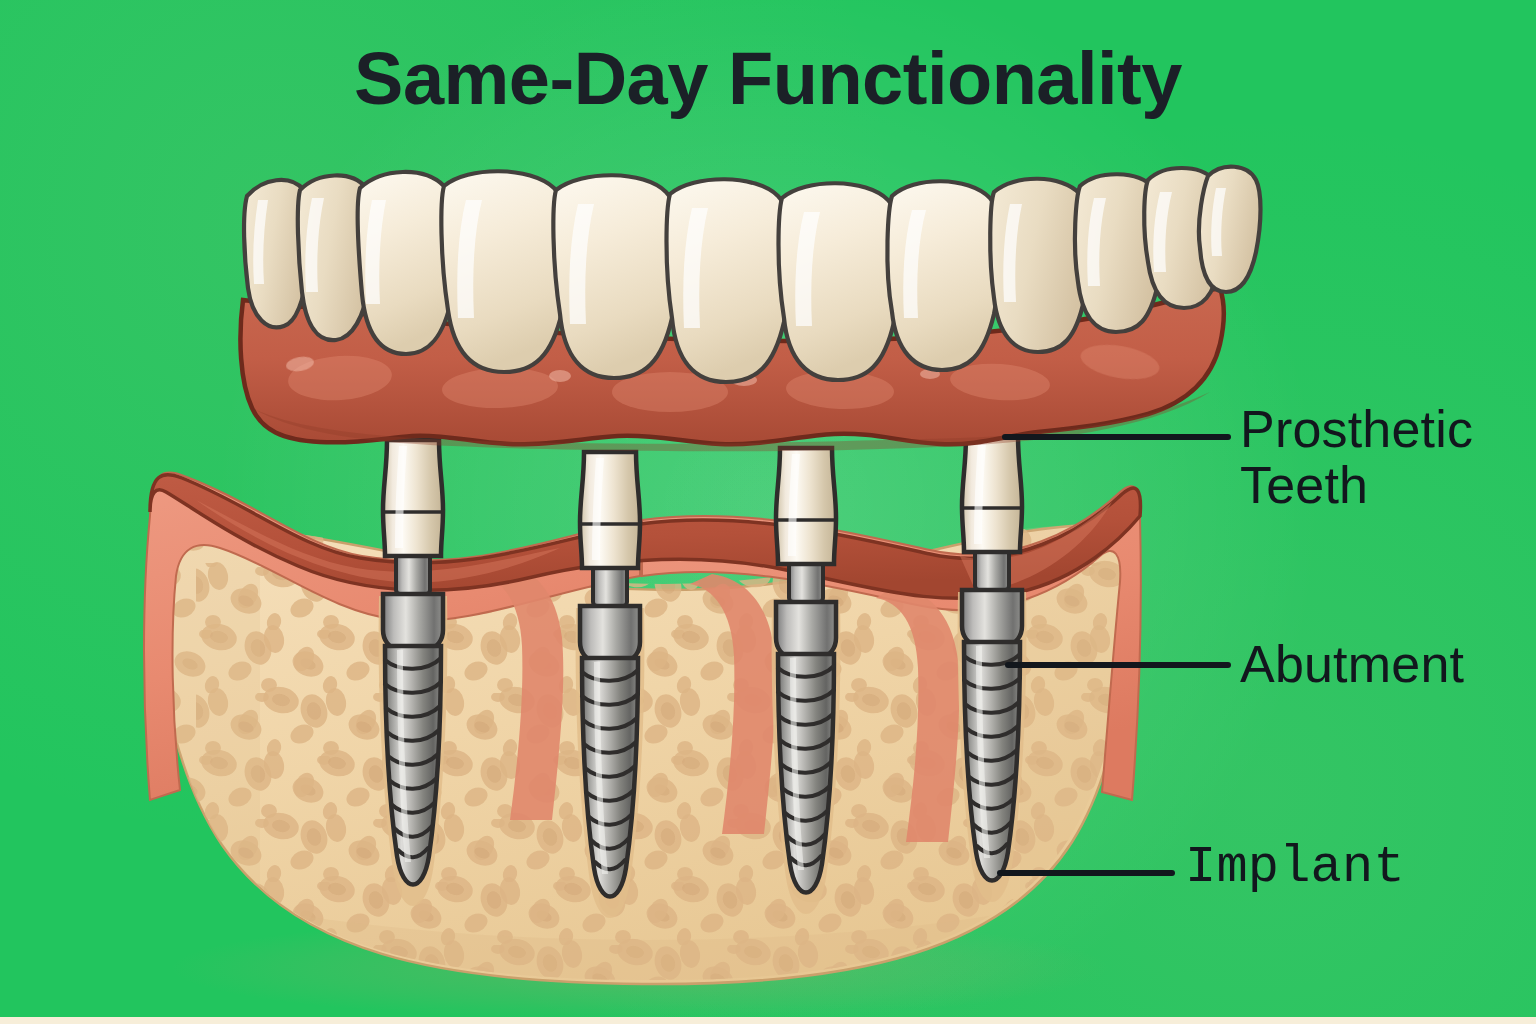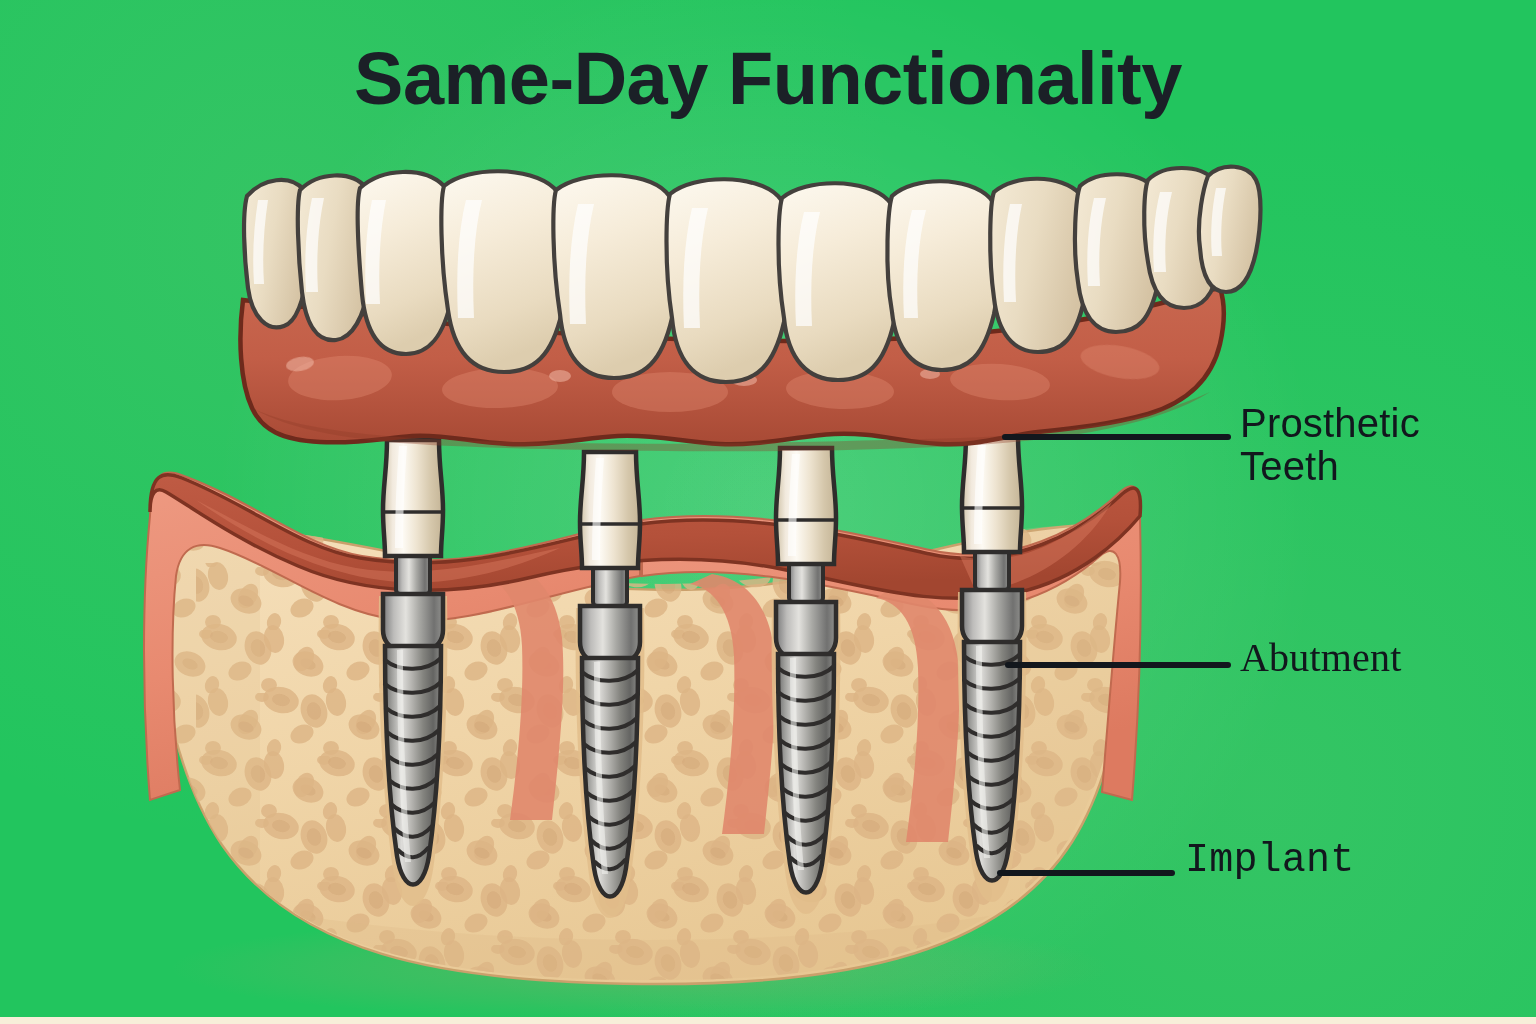--- a/index.html
+++ b/index.html
@@ -34,29 +34,29 @@
     font-size: 74px;
     font-weight: 700;
     letter-spacing: -0.5px;
     color: #1b2027;
     font-family: "Liberation Sans", sans-serif;
     white-space: nowrap;
   }
   .callout {
     position: absolute;
     color: #12171d;
-    font-size: 40px;
+    font-size: 52px;
     font-weight: 400;
     letter-spacing: 0.2px;
     line-height: 1.07;
     font-family: "Liberation Sans", sans-serif;
     white-space: pre-line;
   }
   #label-prosthetic { left: 1240px; top: 402px; }
-  #label-abutment   { left: 1240px; top: 637px; font-family: Liberation Serif, serif; }
+  #label-abutment   { left: 1240px; top: 637px; }
   #label-implant    { left: 1185px; top: 840px; font-family: Liberation Mono, monospace; }
   svg.art { position: absolute; left: 0; top: 0; }
 </style>
 </head>
 <body>
 
 <div id="stage">
 
   <div id="paper-grain"></div>
 

